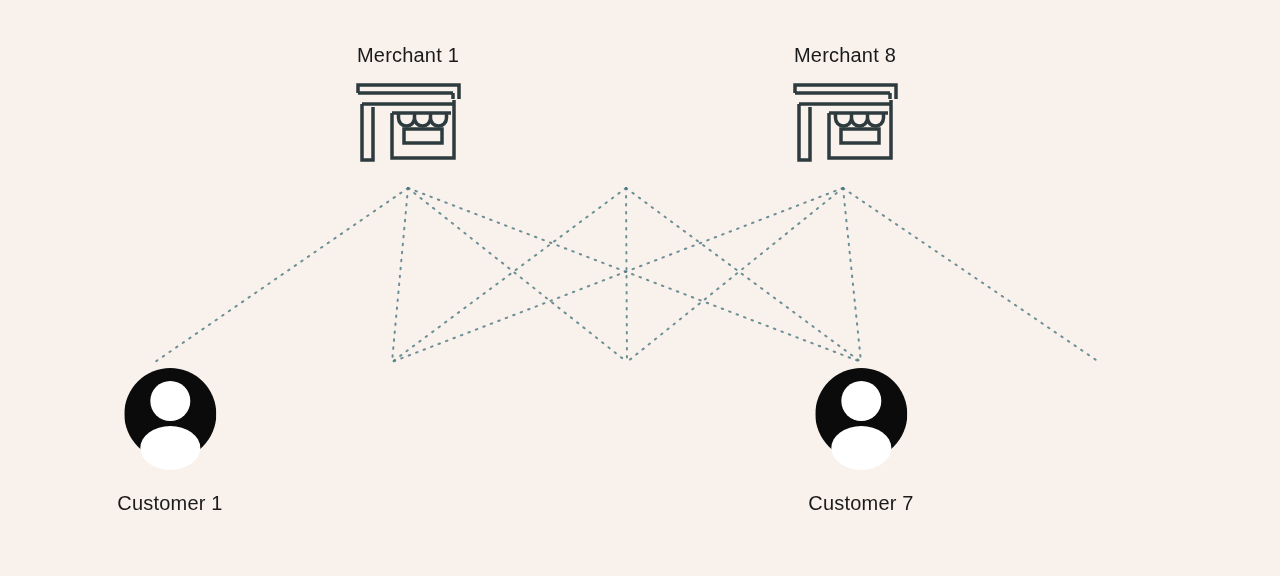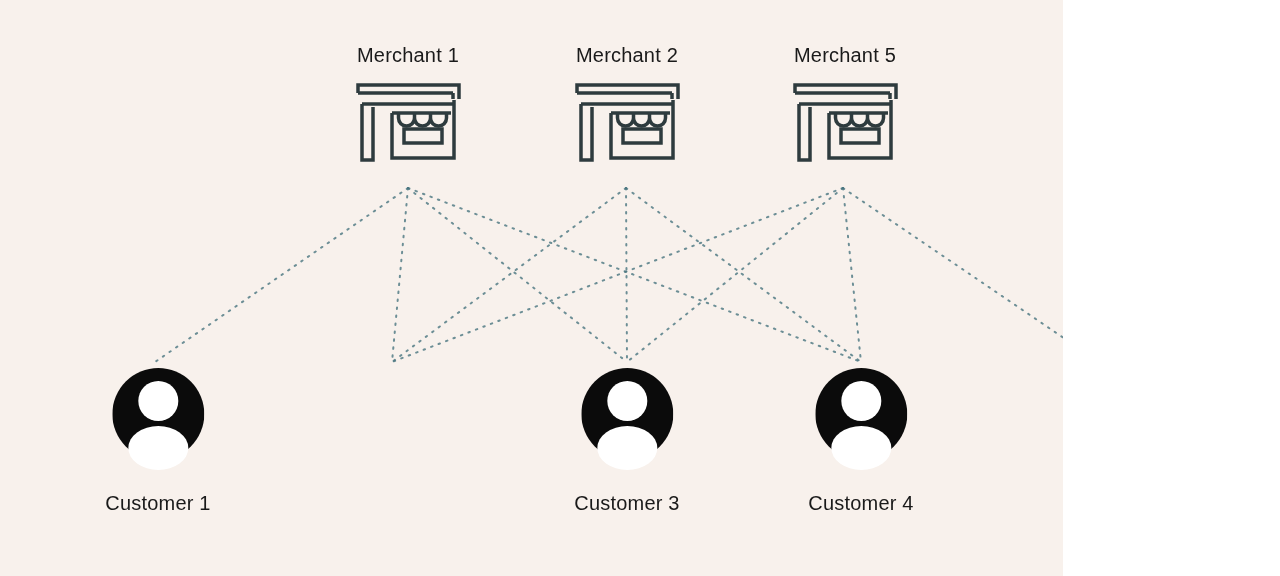--- a/index.html
+++ b/index.html
@@ -7,30 +7,30 @@
     --edge:#4a7680;
     --icon:#2e3b3e;
     --avatar:#0b0b0b;
     --avatar-fill:#ffffff;
     --text:#1a1a1a;
   }
   *{margin:0;padding:0;box-sizing:border-box;}
   body{background:#fff;font-family:"Liberation Sans","DejaVu Sans",sans-serif;}
   .canvas{
     position:relative;
-    width:1063px;height:576px;
+    width:1280px;height:576px;
     background:var(--bg);
     overflow:hidden;
   }
   #edges{position:absolute;inset:0;width:1280px;height:576px;pointer-events:none;}
   .node{position:absolute;display:flex;flex-direction:column;align-items:center;transform:translateX(-50%);}
   .merchant{top:44px;}
   .customer{top:368px;}
   .pos-m1{left:408px}.pos-m2{left:627px}.pos-m3{left:845px}
-  .pos-c1{left:158px}.pos-c2{left:392px}.pos-c3{left:627px}.pos-c4{left:861px}.pos-c5{left:1099px}
+  .pos-c1{left:170px}.pos-c2{left:392px}.pos-c3{left:627px}.pos-c4{left:861px}.pos-c5{left:1099px}
   .label{
     font-size:20px;font-weight:500;color:var(--text);
     letter-spacing:.2px;line-height:22px;white-space:nowrap;
   }
   .merchant .label{margin-bottom:16px;}
   .customer .label{margin-top:22px;}
   .store{display:block;}
   .store path,.store rect{fill:none;stroke:var(--icon);stroke-width:3.5;stroke-linejoin:miter;}
   .avatar{display:block;}
   .edge{stroke:var(--edge);stroke-width:2;stroke-dasharray:1.5 6.5;stroke-linecap:round;opacity:.8;}
@@ -62,37 +62,23 @@
       <path d="M101 11 V17"></path>
       <path d="M10 22 H103"></path>
       <path d="M10 22 V78 H21 V25"></path>
       <path d="M40 31 V76 H102 V18"></path>
       <path d="M40 31 H99"></path>
       <path d="M46.5 31 v5 a8 8 0 0 0 16 0 v-5 M62.5 31 v5 a8 8 0 0 0 16 0 v-5 M78.5 31 v5 a8 8 0 0 0 16 0 v-5"></path>
       <rect x="52" y="47" width="38" height="14"></rect>
     </svg>
   </div>
 
-  <div class="node merchant pos-m2">
-    <div class="label">Merchant 2</div>
-    <svg class="store" width="112" height="88" viewBox="0 0 112 88">
-      <path d="M6 11 V3 H107 V17"></path>
-      <path d="M6 11 H101"></path>
-      <path d="M101 11 V17"></path>
-      <path d="M10 22 H103"></path>
-      <path d="M10 22 V78 H21 V25"></path>
-      <path d="M40 31 V76 H102 V18"></path>
-      <path d="M40 31 H99"></path>
-      <path d="M46.5 31 v5 a8 8 0 0 0 16 0 v-5 M62.5 31 v5 a8 8 0 0 0 16 0 v-5 M78.5 31 v5 a8 8 0 0 0 16 0 v-5"></path>
-      <rect x="52" y="47" width="38" height="14"></rect>
-    </svg>
-  </div>
 
   <div class="node merchant pos-m3">
-    <div class="label">Merchant 5</div>
+    <div class="label">Merchant 8</div>
     <svg class="store" width="112" height="88" viewBox="0 0 112 88">
       <path d="M6 11 V3 H107 V17"></path>
       <path d="M6 11 H101"></path>
       <path d="M101 11 V17"></path>
       <path d="M10 22 H103"></path>
       <path d="M10 22 V78 H21 V25"></path>
       <path d="M40 31 V76 H102 V18"></path>
       <path d="M40 31 H99"></path>
       <path d="M46.5 31 v5 a8 8 0 0 0 16 0 v-5 M62.5 31 v5 a8 8 0 0 0 16 0 v-5 M78.5 31 v5 a8 8 0 0 0 16 0 v-5"></path>
       <rect x="52" y="47" width="38" height="14"></rect>
@@ -102,32 +88,24 @@
   <div class="node customer pos-c1">
     <svg class="avatar" width="92" height="102" viewBox="0 0 92 102">
       <circle cx="46" cy="46" r="46" fill="var(--avatar)"></circle>
       <circle cx="46" cy="33" r="20" fill="var(--avatar-fill)"></circle>
       <ellipse cx="46" cy="80" rx="30" ry="22" fill="var(--avatar-fill)"></ellipse>
     </svg>
     <div class="label">Customer 1</div>
   </div>
 
 
-  <div class="node customer pos-c3">
-    <svg class="avatar" width="92" height="102" viewBox="0 0 92 102">
-      <circle cx="46" cy="46" r="46" fill="var(--avatar)"></circle>
-      <circle cx="46" cy="33" r="20" fill="var(--avatar-fill)"></circle>
-      <ellipse cx="46" cy="80" rx="30" ry="22" fill="var(--avatar-fill)"></ellipse>
-    </svg>
-    <div class="label">Customer 3</div>
-  </div>
 
   <div class="node customer pos-c4">
     <svg class="avatar" width="92" height="102" viewBox="0 0 92 102">
       <circle cx="46" cy="46" r="46" fill="var(--avatar)"></circle>
       <circle cx="46" cy="33" r="20" fill="var(--avatar-fill)"></circle>
       <ellipse cx="46" cy="80" rx="30" ry="22" fill="var(--avatar-fill)"></ellipse>
     </svg>
-    <div class="label">Customer 4</div>
+    <div class="label">Customer 7</div>
   </div>
 
 
 </div>
 
 </body></html>

